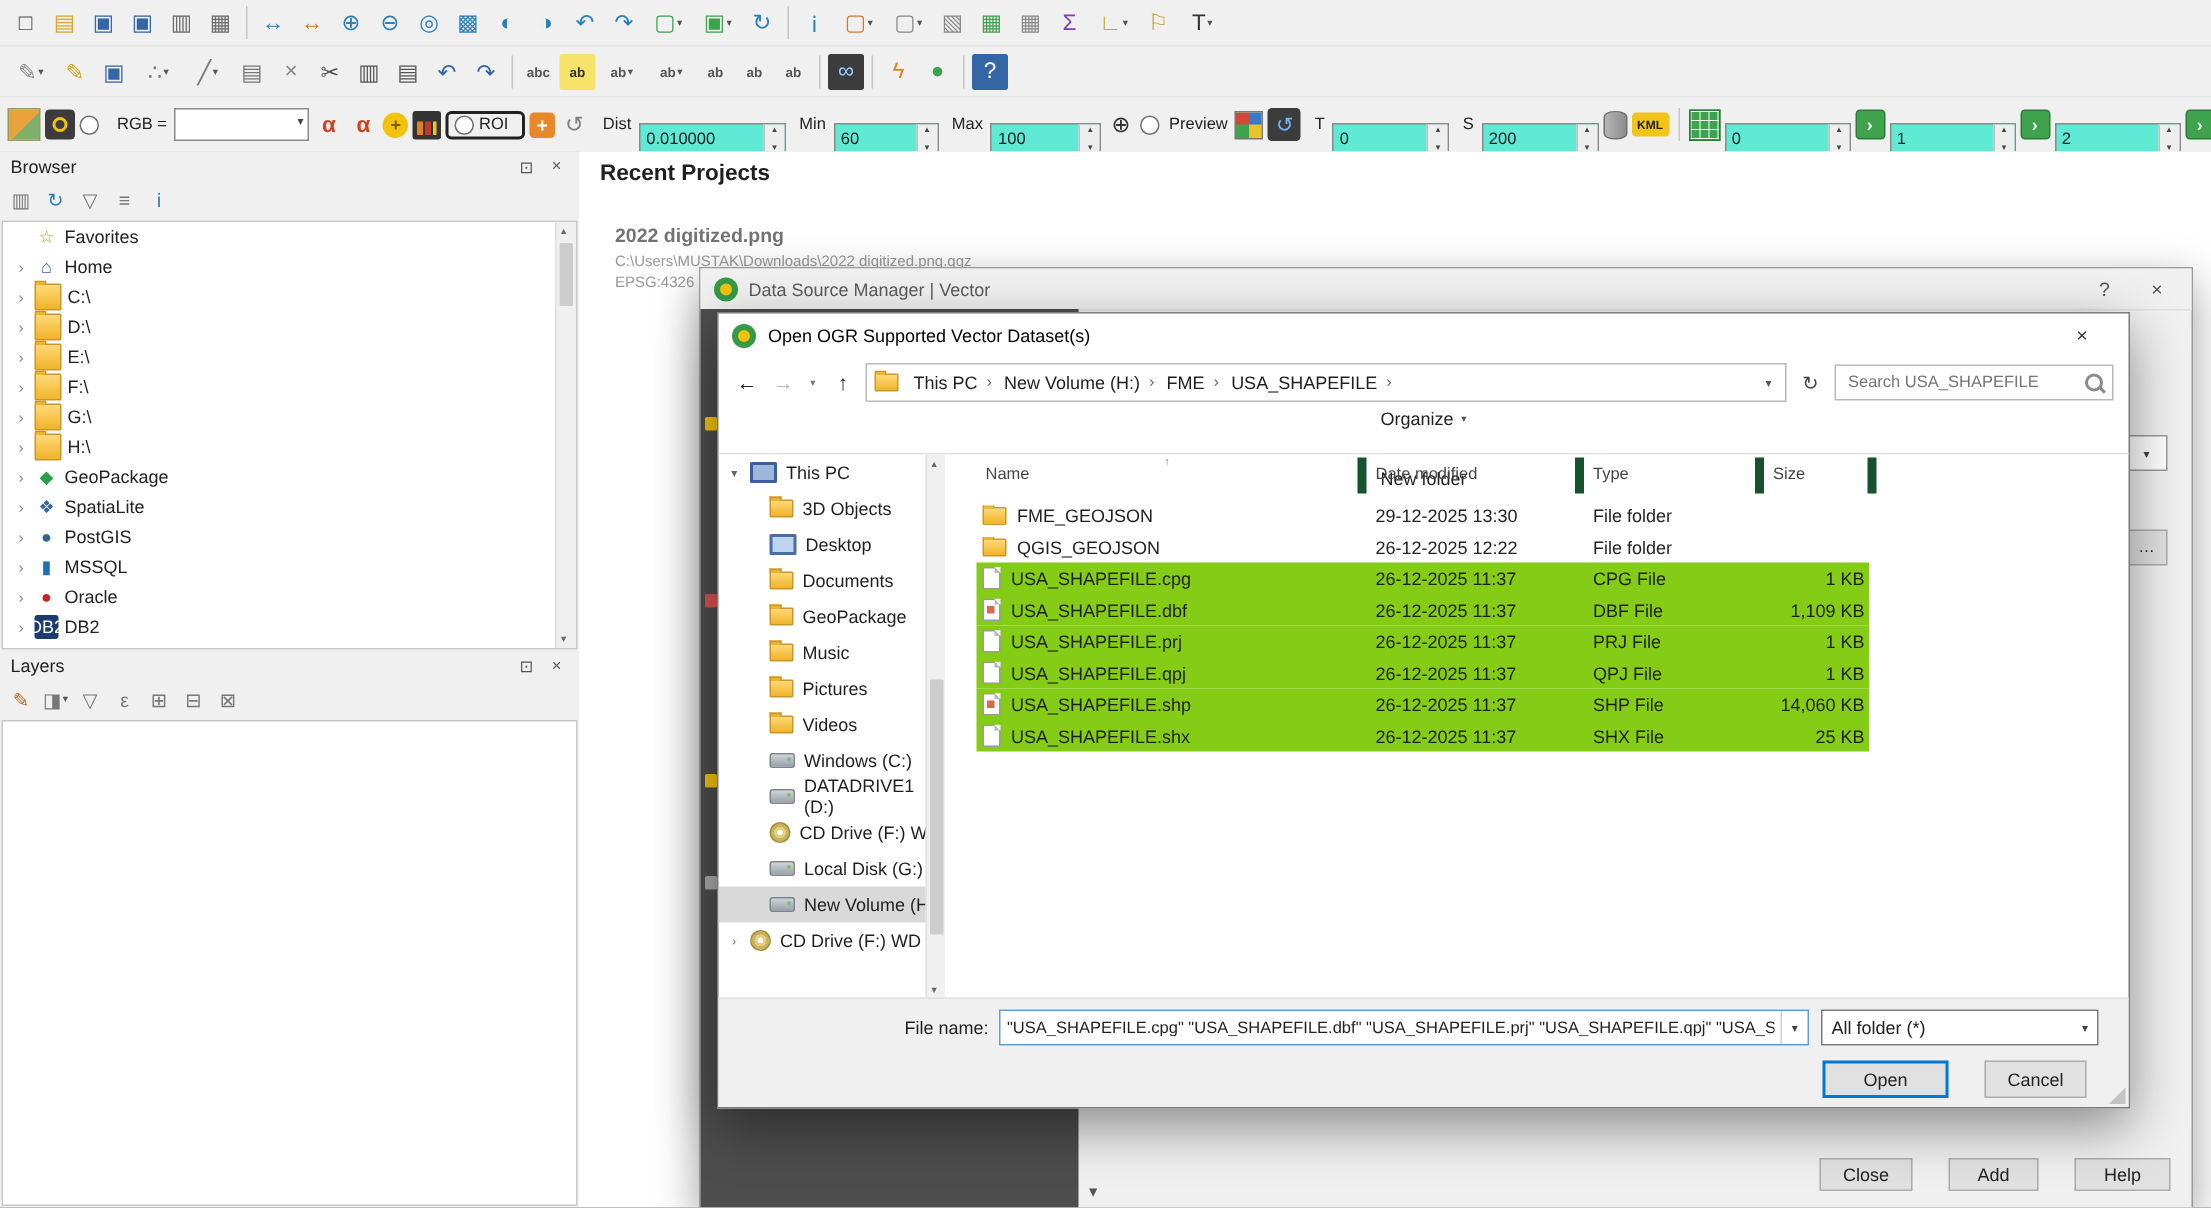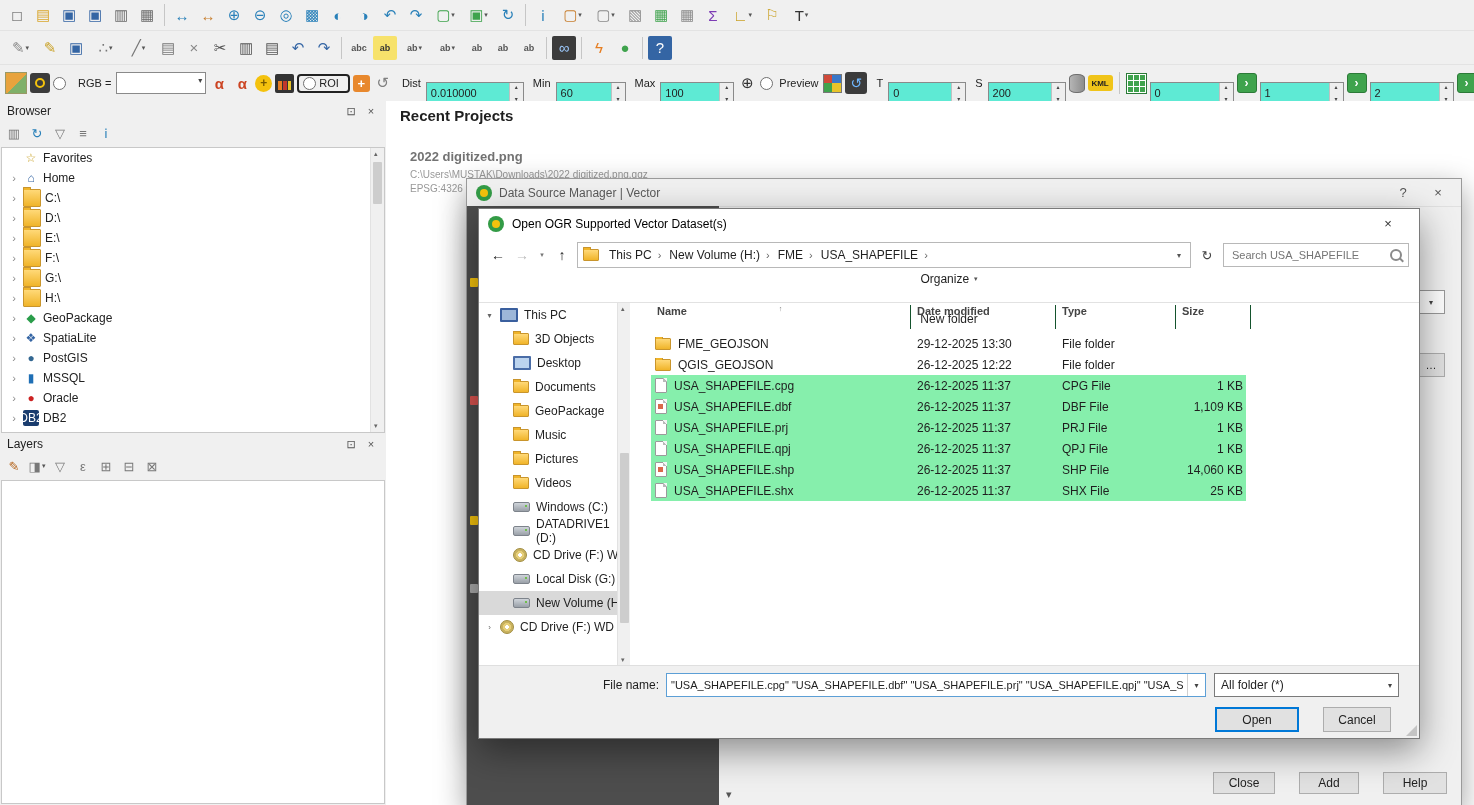--- a/index.html
+++ b/index.html
@@ -164,29 +164,29 @@
   span[data-icon="folder-3d"]::before,span[data-icon="documents"]::before,span[data-icon="downloads"]::before,
   span[data-icon="music"]::before,span[data-icon="pictures"]::before,span[data-icon="videos"]::before{
       content:"";position:absolute;top:-3px;left:-1px;width:6px;height:2px;background:#f0b429;border:1px solid #c9952c;border-bottom:none;}
   span[data-icon="drive"]{width:15px;height:8px;background:linear-gradient(#cfd4da,#9aa0a8);border:1px solid #7d838b;border-radius:2px;position:relative;}
   span[data-icon="drive"]::after{content:"";position:absolute;right:2px;top:2px;width:2px;height:2px;background:#6fbf4a;}
   span[data-icon="cd"]{width:12px;height:12px;border-radius:50%;border:1px solid #a08c3f;
       background:radial-gradient(circle,#fff 0 2px,#e6cf7a 2px 4px,#c9b25e 4px);}
 
   #fd-files{position:absolute;left:152px;right:0;top:0;bottom:0;overflow:hidden;}
   .hdr{position:absolute;left:20px;top:2px;height:24px;display:flex;font-size:11px;color:#444;}
-  .hcell{border-right:1px solid #14532d;padding:0 6px;display:flex;align-items:flex-start;padding-bottom:3px;position:relative;box-sizing:border-box;font-weight:bold;}
+  .hcell{border-right:6px solid #14532d;padding:0 6px;display:flex;align-items:center;padding-bottom:3px;position:relative;box-sizing:border-box;}
   .hc-name{width:260px;}
   .hc-date{width:145px;}
   .hc-type{width:120px;}
   .hc-size{width:75px;justify-content:flex-start;}
   .sortcaret{position:absolute;top:0;left:50%;transform:translateX(-50%);font-size:7px;color:#777;}
   .rows{position:absolute;left:20px;top:30px;right:0;}
   .frow{height:21px;display:flex;align-items:center;width:595px;font-size:12px;color:#1f1f1f;}
-  .frow.sel{background:#86efac;}
+  .frow.sel{background:#84cc16;}
   .c-name{width:260px;display:flex;align-items:center;gap:7px;padding-left:4px;box-sizing:border-box;overflow:hidden;}
   .c-date{width:145px;box-sizing:border-box;padding-left:6px;}
   .c-type{width:120px;box-sizing:border-box;padding-left:6px;}
   .c-size{width:67px;text-align:right;}
   .fl{flex:none;position:relative;}
   span[data-icon="file"],span[data-icon="file-app"]{width:10px;height:13px;background:#fff;border:1px solid #9a9a9a;border-radius:1px;position:relative;}
   span[data-icon="file"]::before,span[data-icon="file-app"]::before{content:"";position:absolute;top:-1px;right:-1px;width:4px;height:4px;
       background:linear-gradient(225deg,#f4f4f4 50%,#b9b9b9 50%);}
   span[data-icon="file-app"]::after{content:"";position:absolute;left:2px;top:4px;width:5px;height:5px;background:#d9694a;}
 

